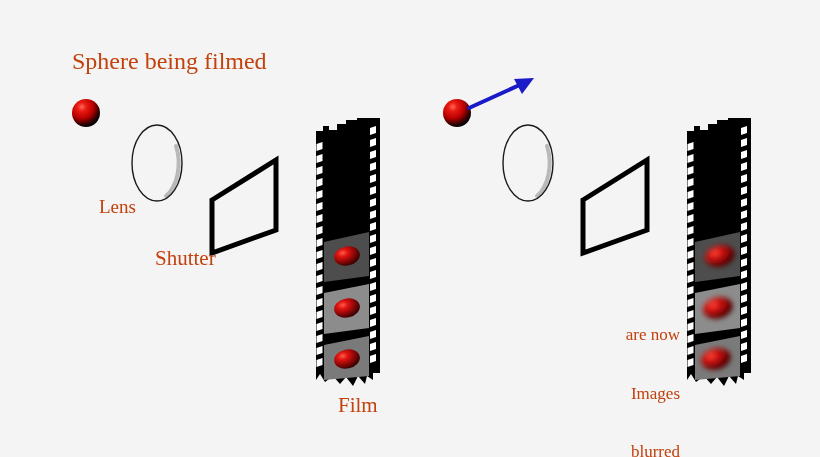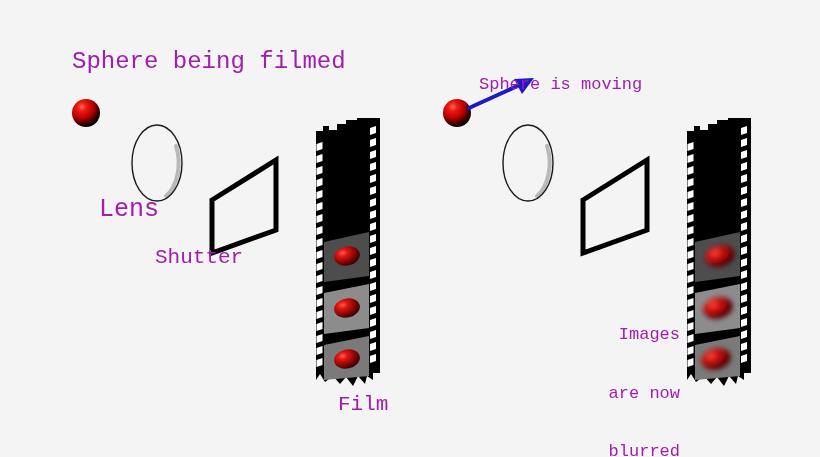--- a/index.html
+++ b/index.html
@@ -10,34 +10,34 @@
   #stage {
     position: relative;
     width: 820px;
     height: 457px;
     background: #f4f4f4;
     overflow: hidden;
     font-family: "Liberation Sans", sans-serif;
   }
   .lbl {
     position: absolute;
-    color: #a21caf;
-    font-family: Liberation Mono, monospace;
+    color: #c2410c;
+    font-family: Liberation Serif, serif;
     white-space: pre;
     line-height: 1.15;
   }
   #label-sphere-being-filmed {
     left: 72px;
     top: 48px;
     font-size: 24px;
   }
   #label-lens {
     left: 99px;
     top: 196px;
-    font-size: 25px;
+    font-size: 19px;
   }
   #label-shutter {
     left: 155px;
     top: 246px;
     font-size: 21px;
   }
   #label-film {
     left: 338px;
     top: 393px;
     font-size: 21px;
@@ -255,22 +255,21 @@
 
   <div class="lbl" id="label-sphere-being-filmed">Sphere being filmed</div>
 
   <div class="lbl" id="label-lens">Lens</div>
 
   <div class="lbl" id="label-shutter">Shutter</div>
 
   <div class="lbl" id="label-film">Film</div>
 
   <div class="lbl" id="label-sphere-moving">
-    <div>Sphere is moving</div>
   </div>
 
   <div class="lbl" id="label-images-blurred">
+    <div>are now</div>
     <div>Images</div>
-    <div>are now</div>
     <div>blurred</div>
   </div>
 
 </div>
 
 </body></html>

